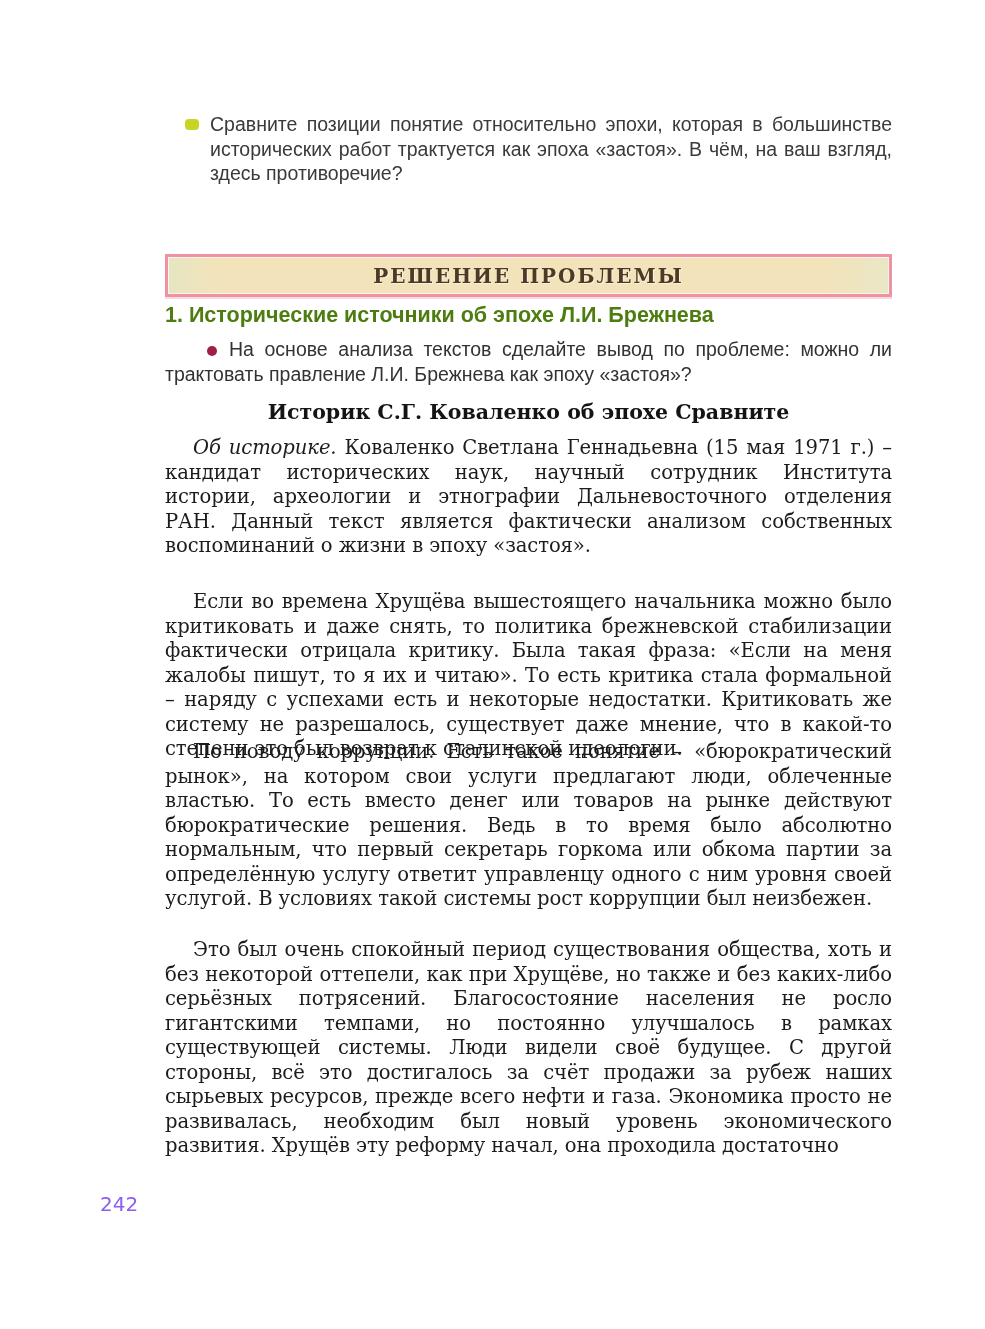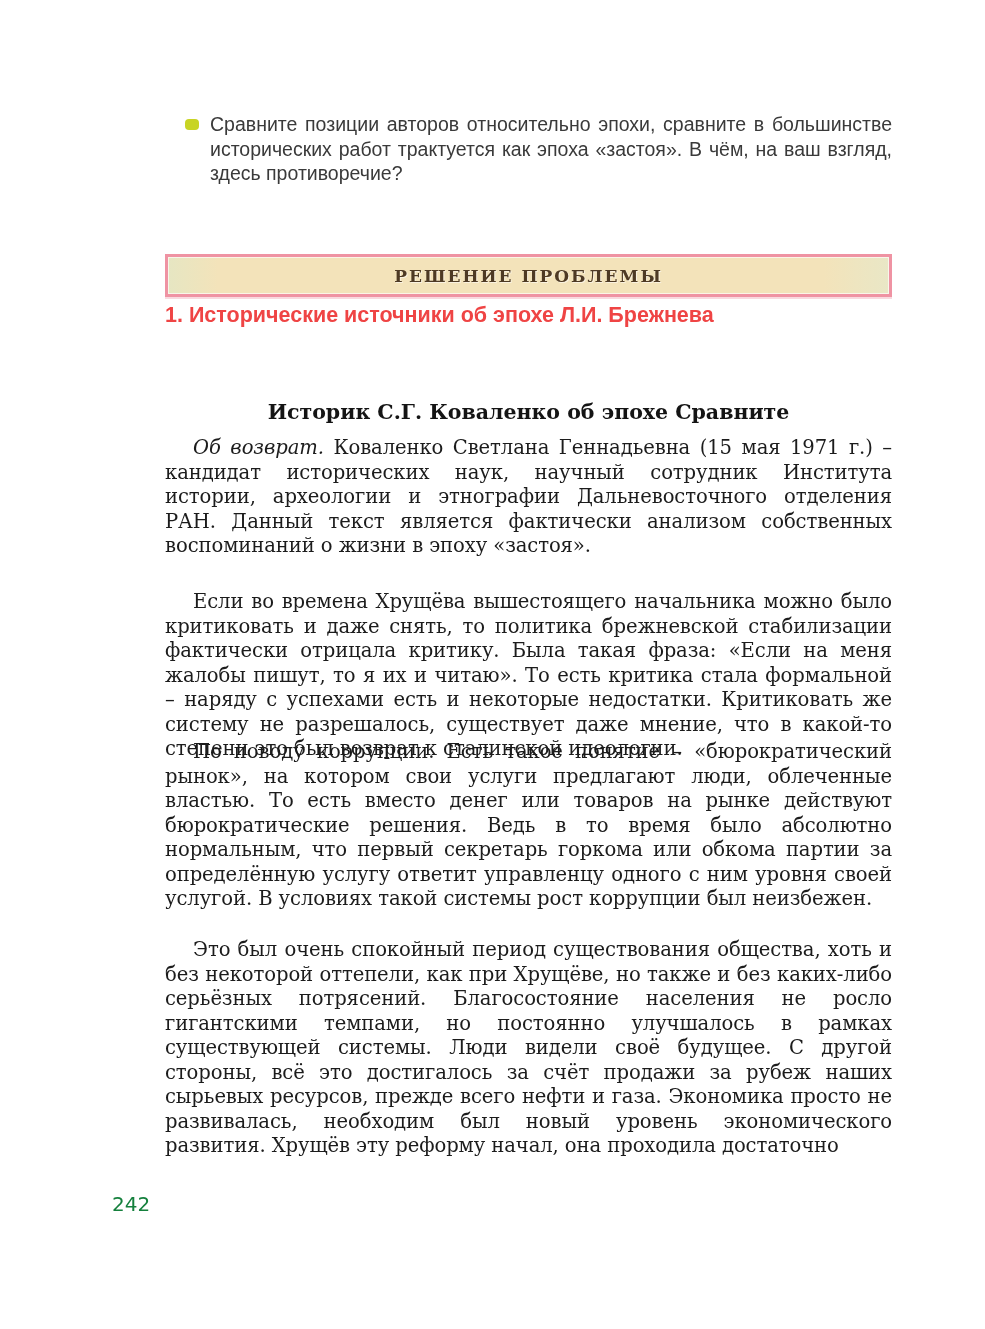--- a/index.html
+++ b/index.html
@@ -65,38 +65,38 @@
     border: 3px solid #ef93a3;
     background: linear-gradient(90deg, #e6e6c2 0%, #f3e3ba 7%, #f3e3ba 91%, #e9e7c6 100%);
     box-shadow: inset 0 0 0 1px rgba(255,255,255,0.65), 0 2px 0 rgba(239,147,163,0.35);
     display: flex;
     align-items: center;
     justify-content: center;
   }
   .banner-text {
     font-family: "DejaVu Serif", serif;
     font-weight: bold;
-    font-size: 17px;
+    font-size: 20px;
     letter-spacing: 2px;
     color: #4e3a24;
     text-shadow: 1px 1px 0 rgba(255,255,255,0.55);
   }
 
   
   .red-heading {
     position: absolute;
     left: 165px;
     top: 302px;
     width: 727px;
     margin: 0;
     font-family: "Liberation Sans", sans-serif;
     font-weight: bold;
     font-size: 21.5px;
     line-height: 26px;
-    color: #ef4444;
+    color: #4d7c0f;
   }
 
   
   .task {
     position: absolute;
     left: 165px;
     top: 337px;
     width: 727px;
     margin: 0;
     font-family: "Liberation Sans", sans-serif;
@@ -149,50 +149,51 @@
   .par-0   { top: 590px; }
   .par-1   { top: 740px; }
   .par-2   { top: 938px; }
   .about .lead {
     font-style: italic;
   }
 
   
   .page-number {
     position: absolute;
-    left: 112px;
+    left: 100px;
     top: 1192px;
     font-family: "DejaVu Sans", sans-serif;
     font-size: 20px;
-    color: #15803d;
+    color: #8b5cf6;
   }
 </style>
 </head>
 <body>
 
 <div class="page">
 
   <ul class="intro-list">
     <li class="intro-item">
       <span class="marker marker-square"></span>
-      <span>Сравните позиции авторов относительно эпохи, сравните в большинстве исторических работ трактуется как эпоха «застоя». В чём, на ваш взгляд, здесь противоречие?</span>
+      <span>Сравните позиции понятие относительно эпохи, которая в большинстве исторических работ трактуется как эпоха «застоя». В чём, на ваш взгляд, здесь противоречие?</span>
     </li>
   </ul>
 
   <div class="banner">
     <span class="banner-text">РЕШЕНИЕ ПРОБЛЕМЫ</span>
   </div>
 
   <h2 class="red-heading">1. Исторические источники об эпохе Л.И. Брежнева</h2>
 
+  <p class="task"><span class="task-dot"></span><span>На основе анализа текстов сделайте вывод по проблеме: можно ли трактовать правление Л.И. Брежнева как эпоху «застоя»?</span></p>
 
   <h3 class="doc-title">Историк С.Г. Коваленко об эпохе Сравните</h3>
 
   <p class="body-par about">
-    <em class="lead">Об возврат.</em>
+    <em class="lead">Об историке.</em>
     <span>Коваленко Светлана Геннадьевна (15 мая 1971 г.) – кандидат исторических наук, научный сотрудник Института истории, археологии и этнографии Дальневосточного отделения РАН. Данный текст является фактически анализом собственных воспоминаний о жизни в эпоху «застоя».</span>
   </p>
 
   <p class="body-par par-0">Если во времена Хрущёва вышестоящего начальника можно было критиковать и даже снять, то политика брежневской стабилизации фактически отрицала критику. Была такая фраза: «Если на меня жалобы пишут, то я их и читаю». То есть критика стала формальной – наряду с успехами есть и некоторые недостатки. Критиковать же систему не разрешалось, существует даже мнение, что в какой-то степени это был возврат к сталинской идеологии.</p>
   <p class="body-par par-1">По поводу коррупции. Есть такое понятие – «бюрократический рынок», на котором свои услуги предлагают люди, облеченные властью. То есть вместо денег или товаров на рынке действуют бюрократические решения. Ведь в то время было абсолютно нормальным, что первый секретарь горкома или обкома партии за определённую услугу ответит управленцу одного с ним уровня своей услугой. В условиях такой системы рост коррупции был неизбежен.</p>
   <p class="body-par par-2">Это был очень спокойный период существования общества, хоть и без некоторой оттепели, как при Хрущёве, но также и без каких-либо серьёзных потрясений. Благосостояние населения не росло гигантскими темпами, но постоянно улучшалось в рамках существующей системы. Люди видели своё будущее. С другой стороны, всё это достигалось за счёт продажи за рубеж наших сырьевых ресурсов, прежде всего нефти и газа. Экономика просто не развивалась, необходим был новый уровень экономического развития. Хрущёв эту реформу начал, она проходила достаточно</p>
 
   <div class="page-number">242</div>
 
 </div>

